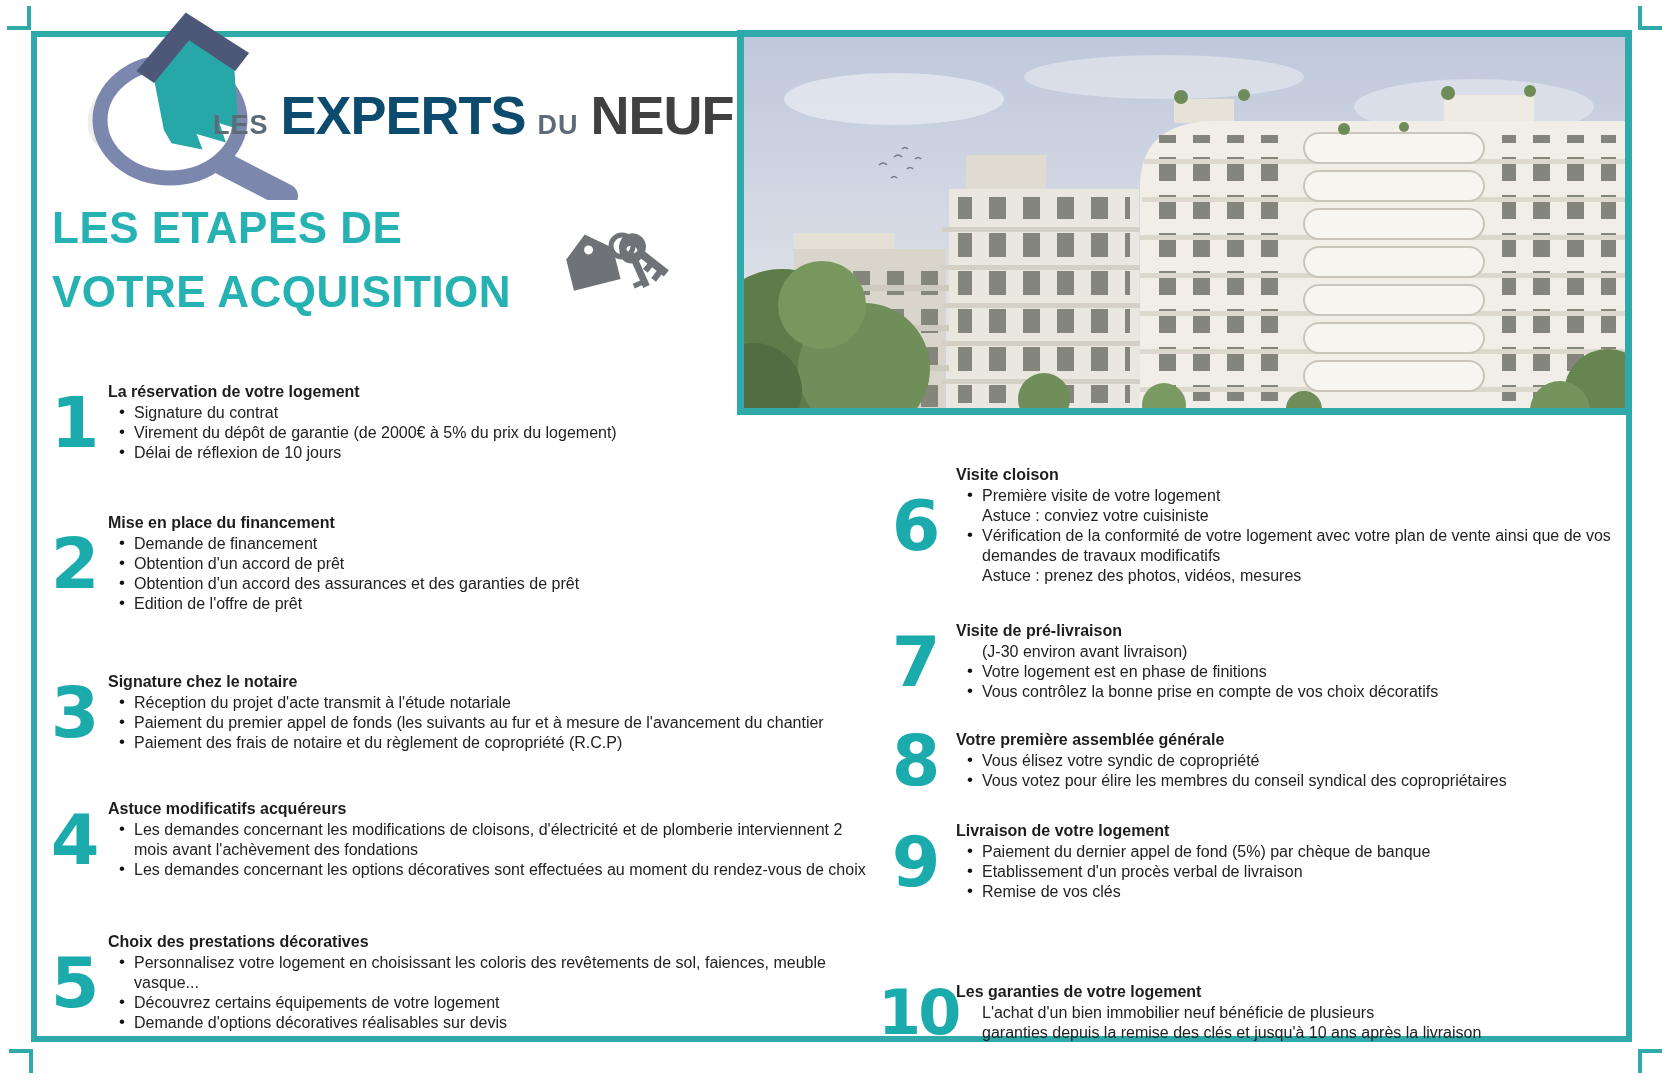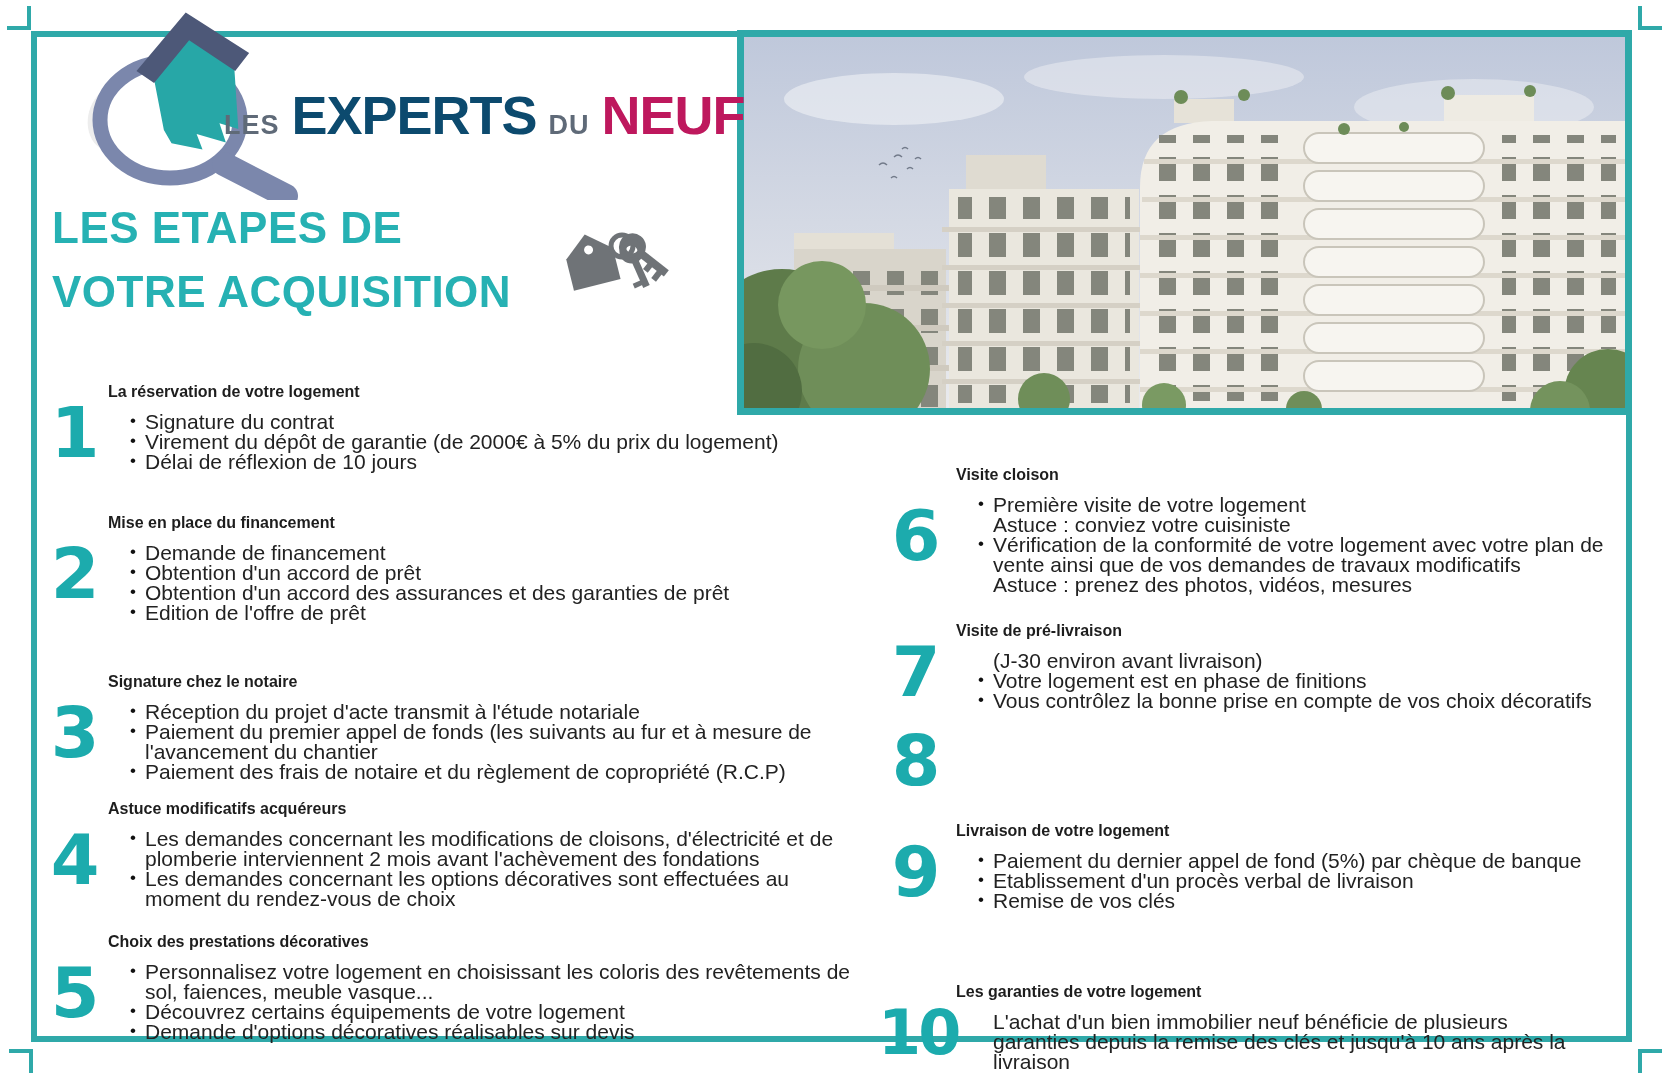--- a/index.html
+++ b/index.html
@@ -12,25 +12,25 @@
   .c-tr{right:7px;top:6px;border-left-width:4px;border-bottom-width:4px;}
   .c-bl{left:9px;bottom:7px;border-right-width:4px;border-top-width:4px;}
   .c-br{right:7px;bottom:7px;border-left-width:4px;border-top-width:4px;}
 
   
   .frame{position:absolute;left:31px;top:31px;width:1601px;height:1011px;
          border:6px solid #2fa9a9;box-sizing:border-box;}
 
   
   .logo-art{position:absolute;left:68px;top:0;width:252px;height:200px;z-index:3;}
-  .logo-text{position:absolute;left:224px;top:84px;display:flex;align-items:baseline;
+  .logo-text{position:absolute;left:213px;top:84px;display:flex;align-items:baseline;
              gap:12px;white-space:nowrap;z-index:3;}
   .lt-small{font-size:27px;font-weight:700;color:#5f6a78;letter-spacing:1px;}
   .lt-big{font-size:54px;font-weight:700;color:#0c4a6e;letter-spacing:-1px;}
-  .lt-big.dark{color:#be185d;text-align:right;}
+  .lt-big.dark{color:#404040;text-align:right;}
 
   
   .title{position:absolute;left:52px;top:196px;font-size:44px;line-height:64px;
          font-weight:700;color:#26b1b3;letter-spacing:.5px;z-index:2;}
 
   .keys{position:absolute;left:556px;top:216px;width:122px;height:90px;z-index:2;}
 
   
   .photo{position:absolute;left:737px;top:30px;width:895px;height:385px;
          border:7px solid #2fa9a9;box-sizing:border-box;background:#c3cbdc;z-index:2;}
@@ -40,21 +40,21 @@
   .step{position:absolute;display:flex;align-items:center;z-index:2;}
   .sL{left:44px;width:822px;}
   .sR{left:878px;width:746px;}
   .num{font-family:"DejaVu Sans","Liberation Sans",sans-serif;font-weight:700;
        color:#1cabad;font-size:70px;line-height:.95;text-align:center;}
   .sL .num{flex:0 0 62px;width:62px;}
   .sR .num{flex:0 0 76px;width:76px;}
   .n10{font-size:62px;letter-spacing:-3px;}
   .sc{flex:1;margin-left:2px;}
   .sc h3{margin:0 0 2px 0;font-size:16px;font-weight:700;color:#1d1d1d;}
-  .items{list-style:none;margin:11px;padding:0;font-size:21px;color:#222;}
+  .items{list-style:none;margin:0;padding:0;font-size:16px;color:#222;}
   .items li{position:relative;padding-left:26px;line-height:20px;}
   .items li.b::before{content:"\2022";position:absolute;left:11px;top:-1px;
                       font-size:17px;color:#111;}
 </style>
 </head>
 <body>
 
 <div class="canvas">
 
   <div class="corner c-tl"></div>
@@ -276,20 +276,27 @@
       <ul class="items">
           <li class="nb">(J-30 environ avant livraison)</li>
           <li class="b">Votre logement est en phase de finitions</li>
           <li class="b">Vous contrôlez la bonne prise en compte de vos choix décoratifs</li>
         </ul>
     </div>
   </div>
 
   <div class="step sR" style="top:728px">
     <div class="num">8</div>
+    <div class="sc">
+      <h3>Votre première assemblée générale</h3>
+      <ul class="items">
+          <li class="b">Vous élisez votre syndic de copropriété</li>
+          <li class="b">Vous votez pour élire les membres du conseil syndical des copropriétaires</li>
+        </ul>
+    </div>
   </div>
 
   <div class="step sR" style="top:822px">
     <div class="num">9</div>
     <div class="sc">
       <h3>Livraison de votre logement</h3>
       <ul class="items">
           <li class="b">Paiement du dernier appel de fond (5%) par chèque de banque</li>
           <li class="b">Etablissement d'un procès verbal de livraison</li>
           <li class="b">Remise de vos clés</li>

